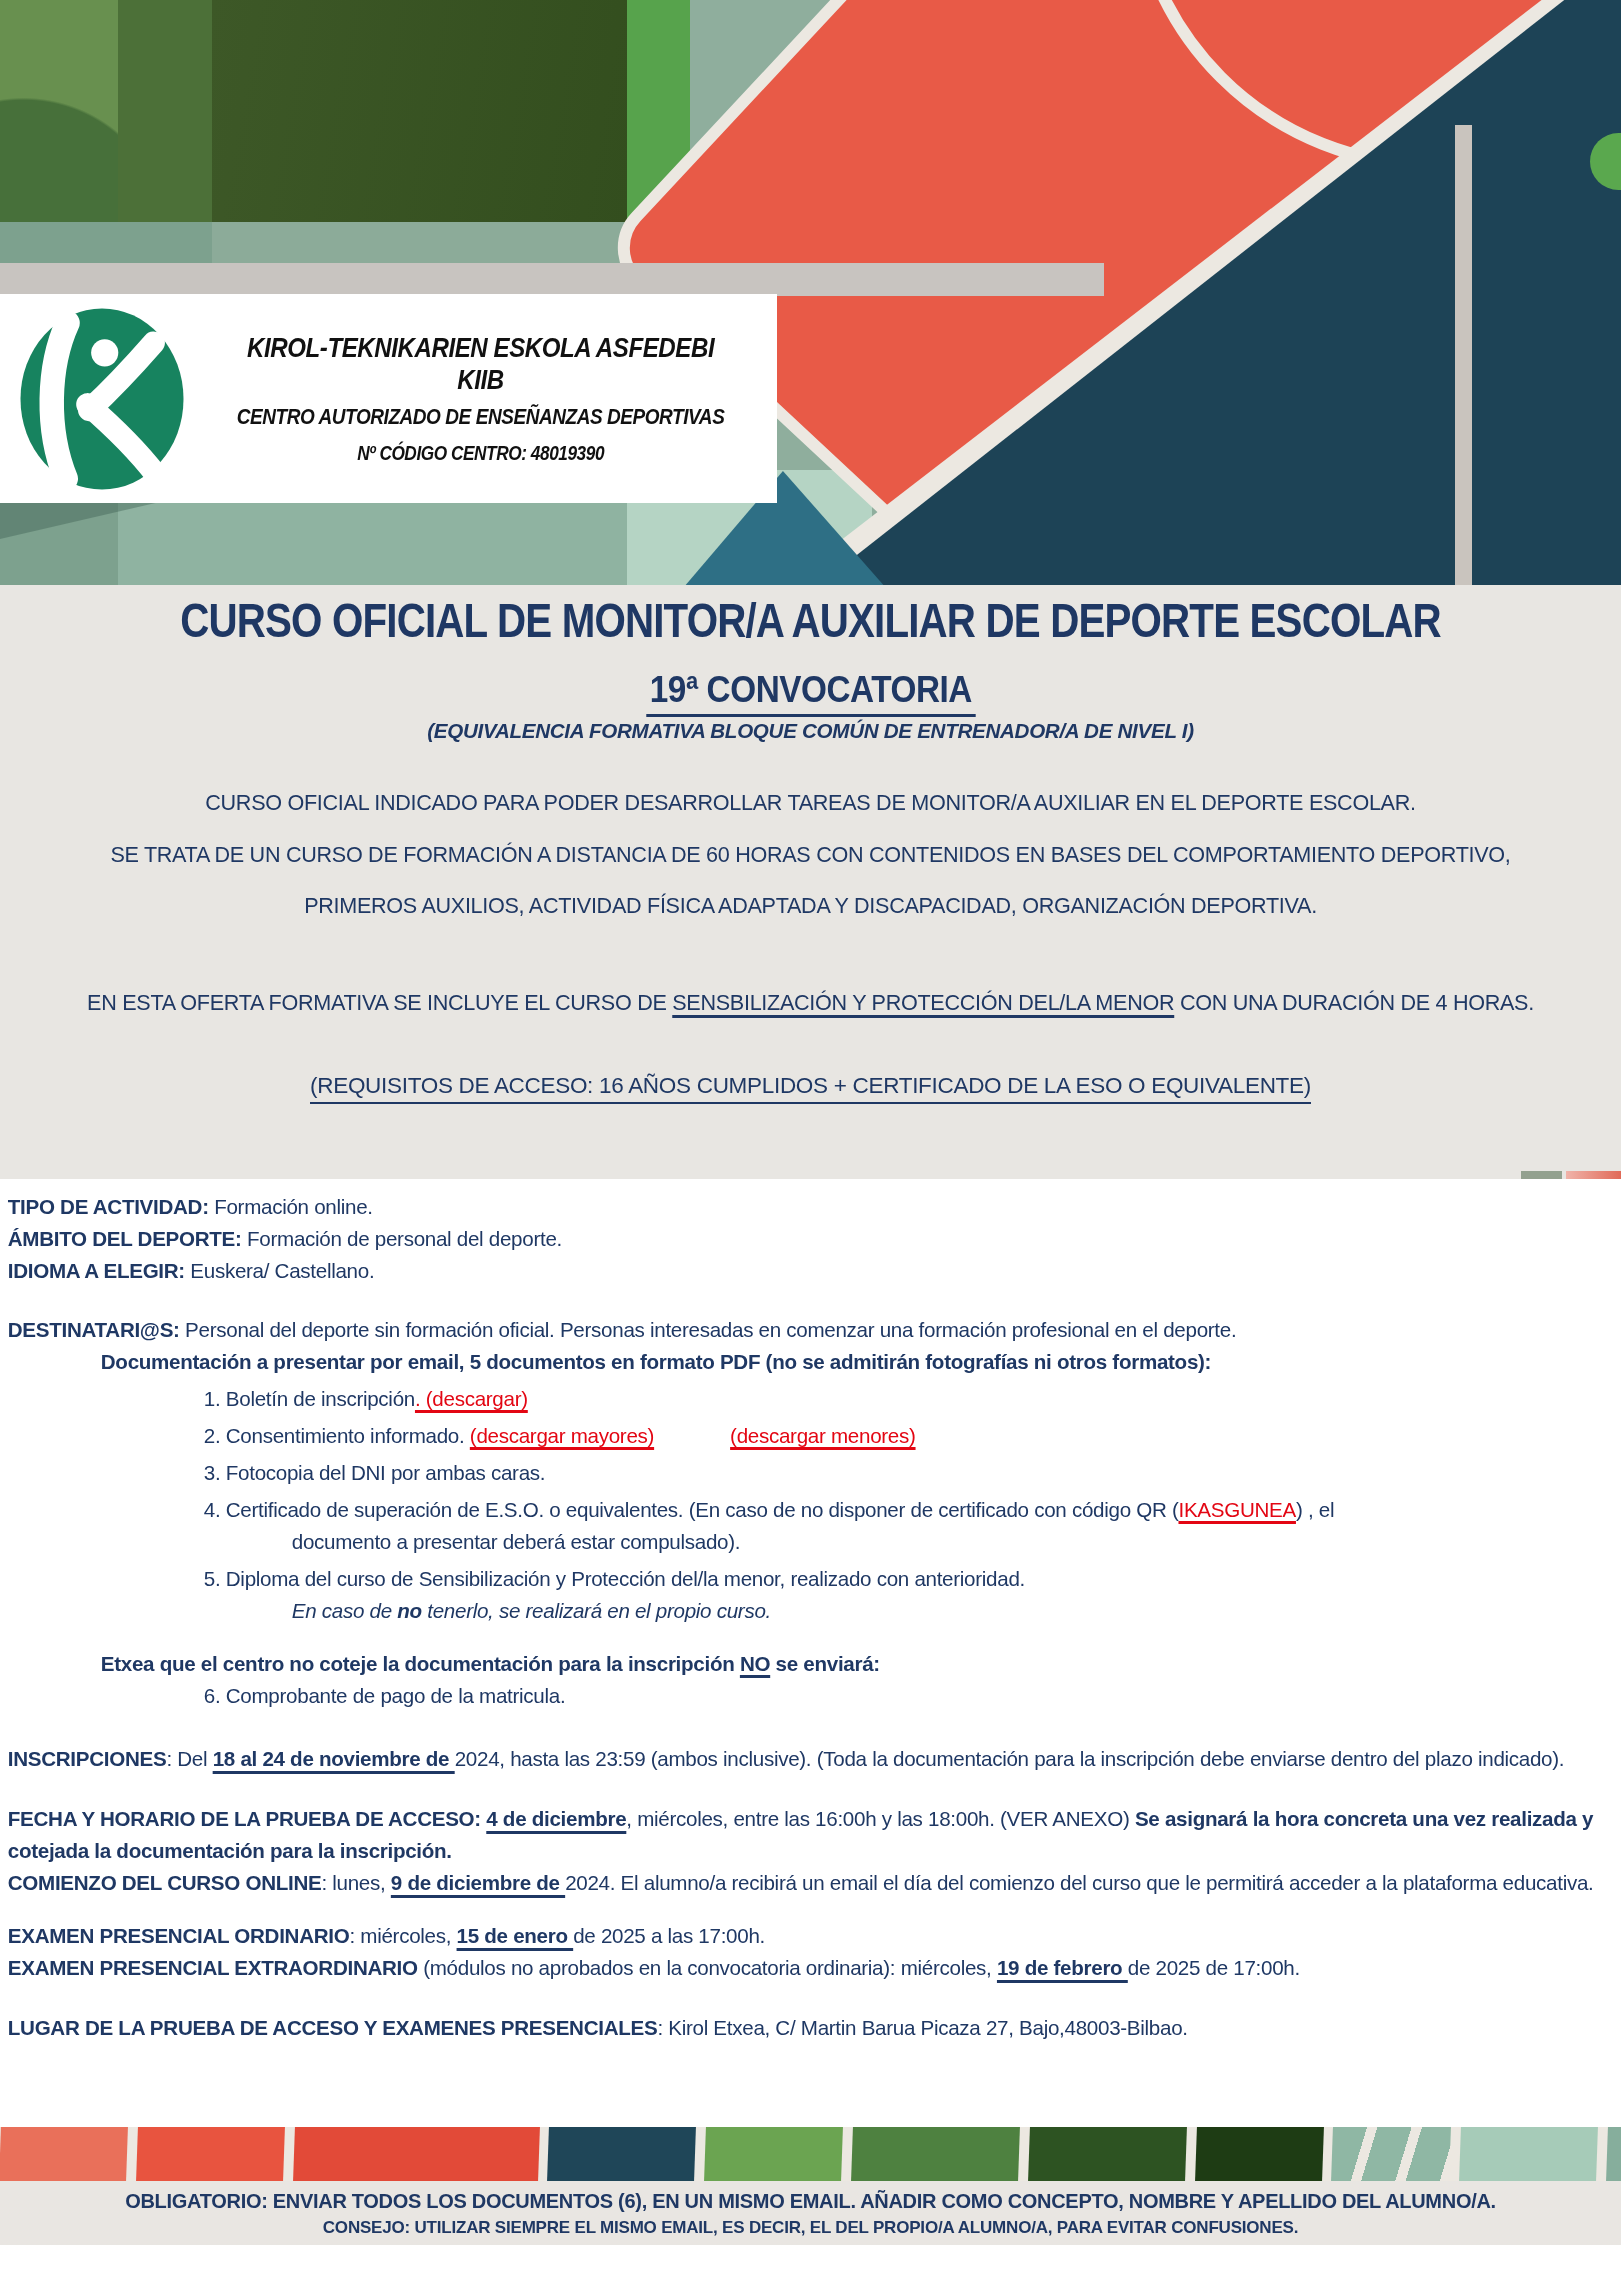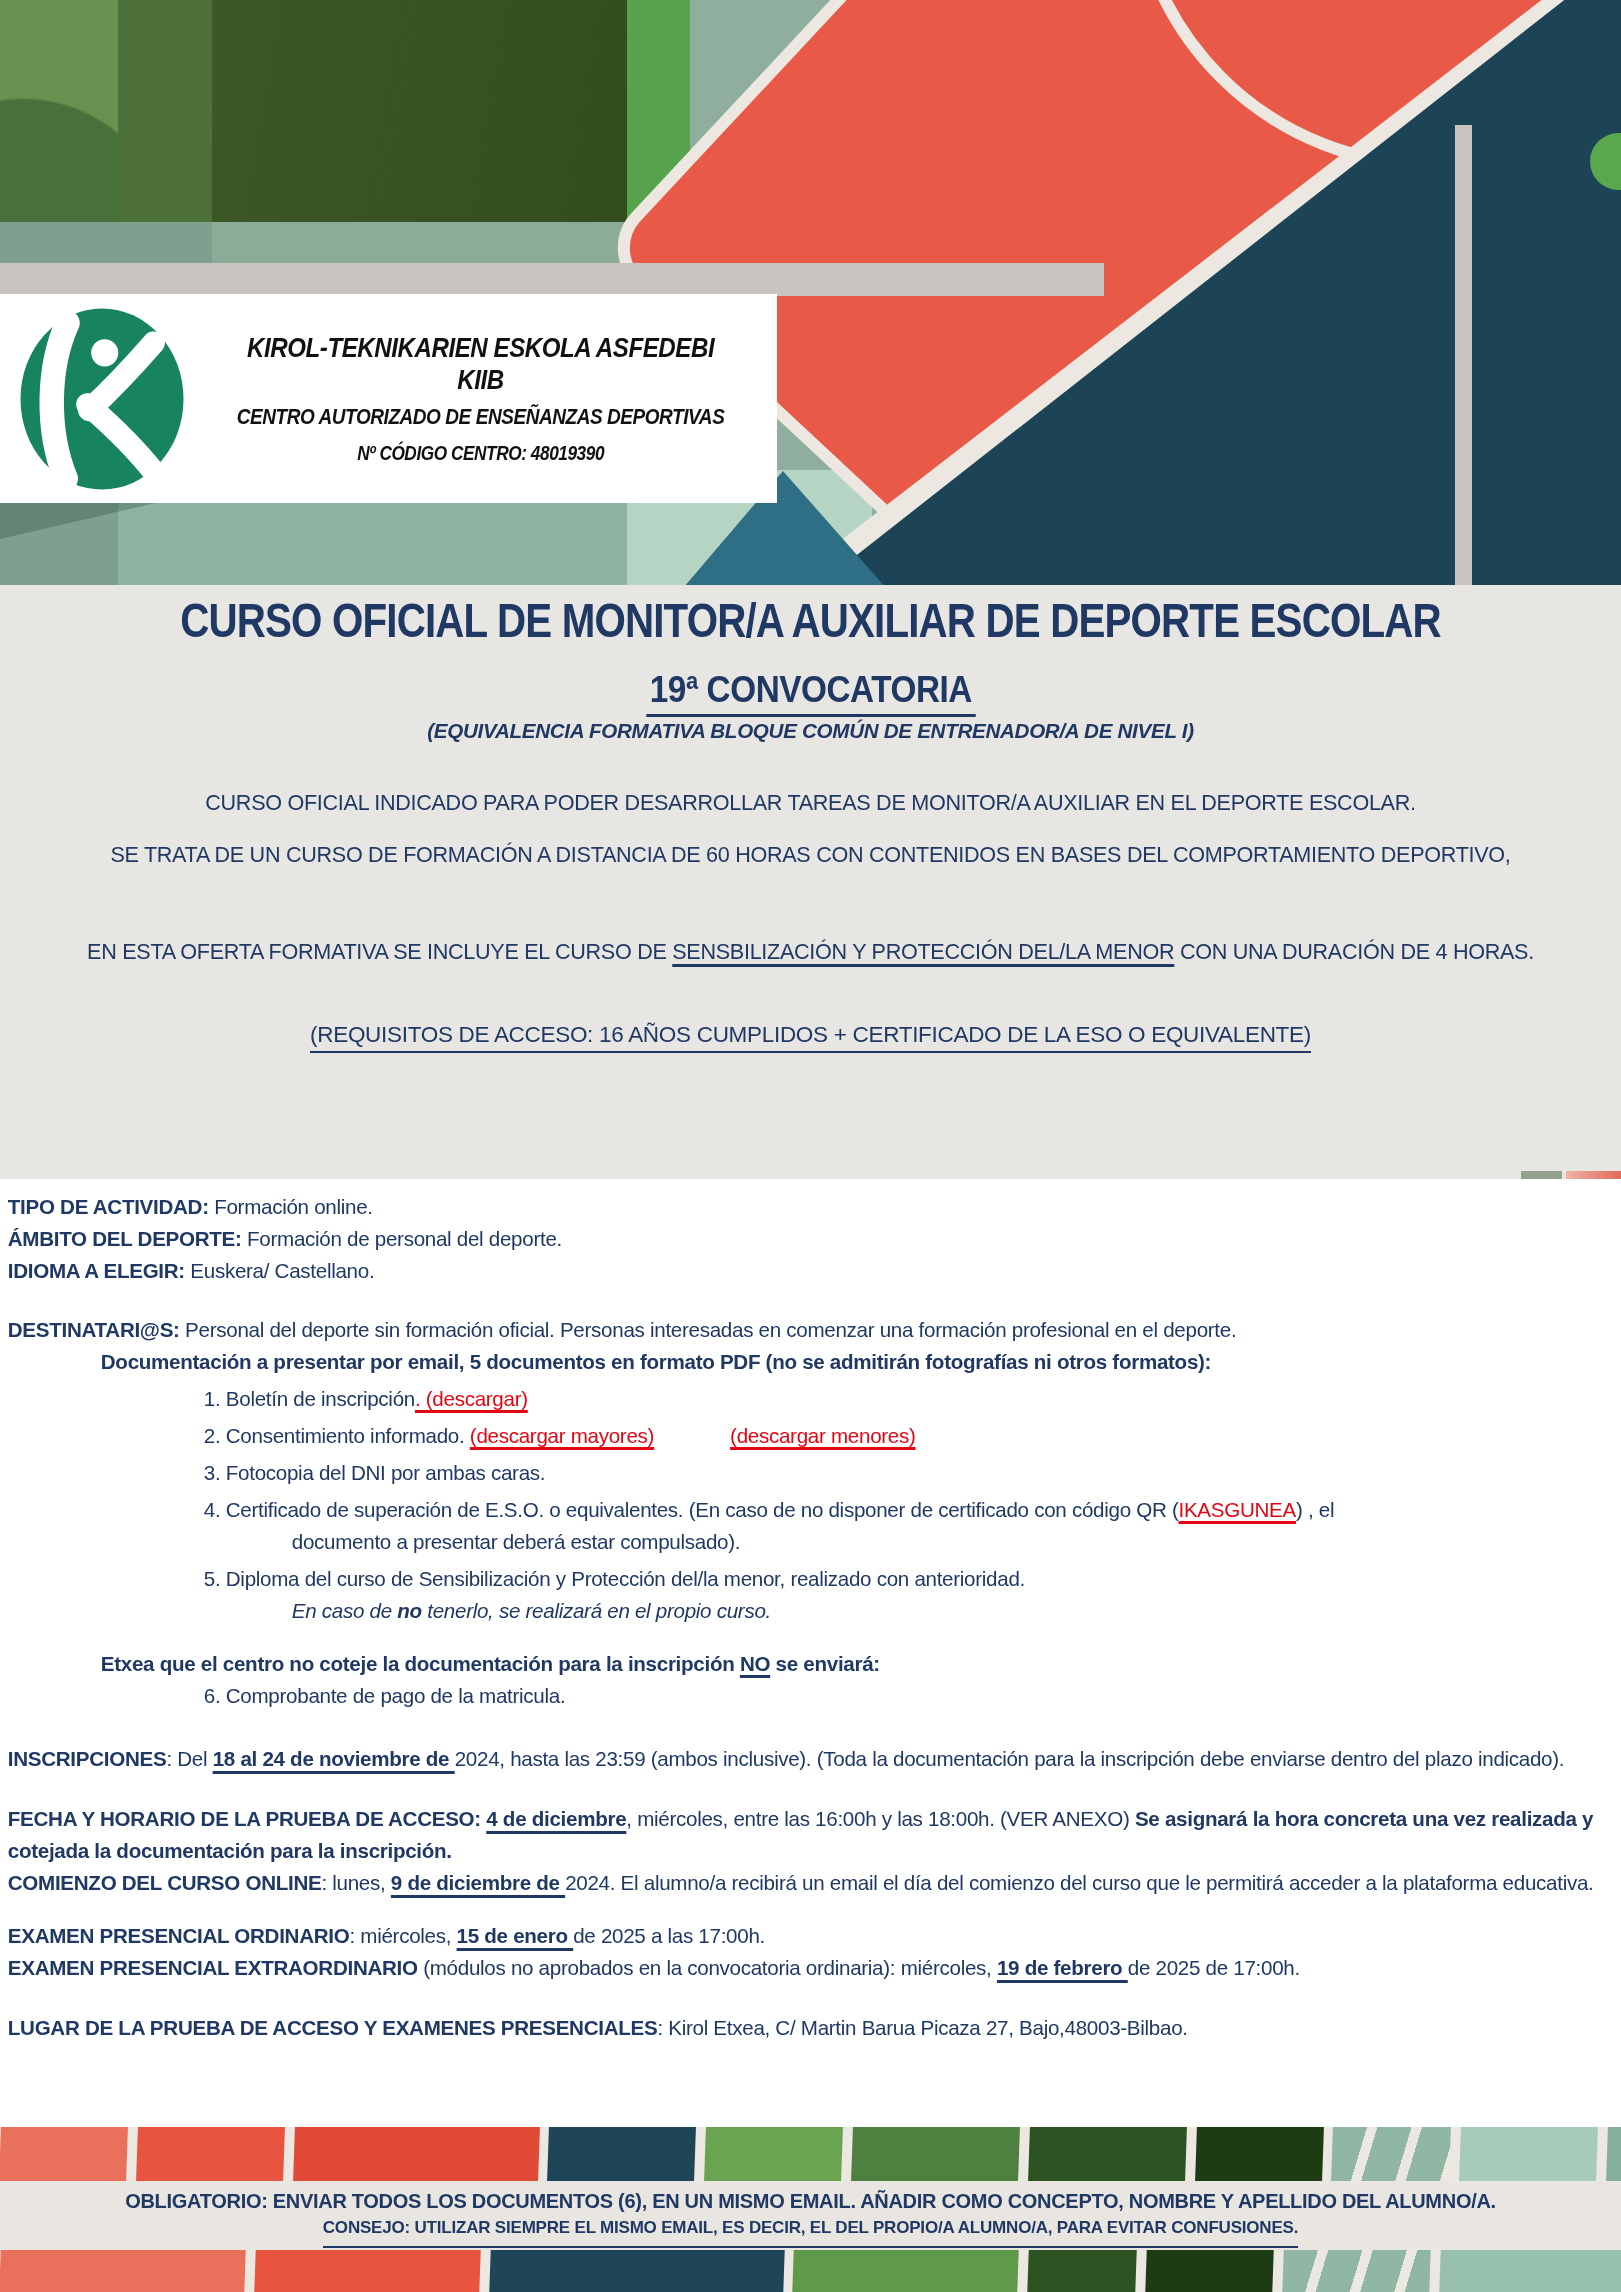--- a/index.html
+++ b/index.html
@@ -89,21 +89,21 @@
   .gap-link{margin-left:76px;}
   .note-italic{font-style:italic;}
   .no-underline{text-decoration:underline;text-decoration-thickness:2.5px;text-underline-offset:3.9px;}
   .date-u{font-weight:bold;text-decoration:underline;text-decoration-thickness:2.5px;text-underline-offset:4.9px;}
 
   
   .sliver-green{left:1521px;top:1171px;width:41px;height:7.8px;background:#93a18f;}
   .sliver-pink{left:1566px;top:1171px;width:55px;height:7.8px;background:linear-gradient(90deg,#f0b3a9,#e06a58);}
 
   
-  .bottom{left:0;top:2127px;width:1621px;height:166px;background:#ece8e1;overflow:hidden;}
+  .bottom{left:0;top:2127px;width:1621px;height:118px;background:#ece8e1;overflow:hidden;}
   .tile-row{position:absolute;left:0;width:1641px;display:flex;gap:9.8px;}
   .row-top{top:0;height:54px;}
   .row-bot{top:123px;height:43px;}
   .tile{flex:0 0 auto;transform:skewX(-2deg);}
   .tile-flex{flex:1 1 auto;}
   .stripes{background:repeating-linear-gradient(105deg,#8FB7A4 0 33px,#ECE8E1 33px 43px);}
   .footer-band{position:absolute;left:0;top:54px;width:1621px;height:69px;background:#e9e6e2;
         text-align:center;color:#1F3864;}
   .footer-l1{font-size:20px;font-weight:bold;letter-spacing:-0.3px;margin-top:8.8px;}
   .footer-l2{display:inline-block;font-size:17px;font-weight:bold;letter-spacing:-0.2px;margin-top:4.9px;
@@ -153,20 +153,21 @@
     <div class="logo-line3">Nº CÓDIGO CENTRO: 48019390</div>
   </div>
 </div>
 
 <div class="abs hero">
   <div class="title">CURSO OFICIAL DE MONITOR/A AUXILIAR DE DEPORTE ESCOLAR</div>
   <div><span class="convocatoria">19ª CONVOCATORIA</span></div>
   <div class="equivalencia">(EQUIVALENCIA FORMATIVA BLOQUE COMÚN DE ENTRENADOR/A DE NIVEL I)</div>
   <p class="hero-p hp1">CURSO OFICIAL INDICADO PARA PODER DESARROLLAR TAREAS DE MONITOR/A AUXILIAR EN EL DEPORTE ESCOLAR.</p>
   <p class="hero-p hp2">SE TRATA DE UN CURSO DE FORMACIÓN A DISTANCIA DE 60 HORAS CON CONTENIDOS EN BASES DEL COMPORTAMIENTO DEPORTIVO,</p>
+  <p class="hero-p hp3">PRIMEROS AUXILIOS, ACTIVIDAD FÍSICA ADAPTADA Y DISCAPACIDAD, ORGANIZACIÓN DEPORTIVA.</p>
   <p class="hero-p oferta"><span>EN ESTA OFERTA FORMATIVA SE INCLUYE EL CURSO DE </span><span class="u-navy">SENSBILIZACIÓN Y PROTECCIÓN DEL/LA MENOR</span><span> CON UNA DURACIÓN DE 4 HORAS.</span></p>
   <div><span class="requisitos">(REQUISITOS DE ACCESO: 16 AÑOS CUMPLIDOS + CERTIFICADO DE LA ESO O EQUIVALENTE)</span></div>
 </div>
 
 <div class="abs sliver-green"></div>
 <div class="abs sliver-pink"></div>
 
 <div class="abs content">
   <p><b>TIPO DE ACTIVIDAD:</b><span> Formación online.</span></p>
   <p><b>ÁMBITO DEL DEPORTE:</b><span> Formación de personal del deporte.</span></p>

